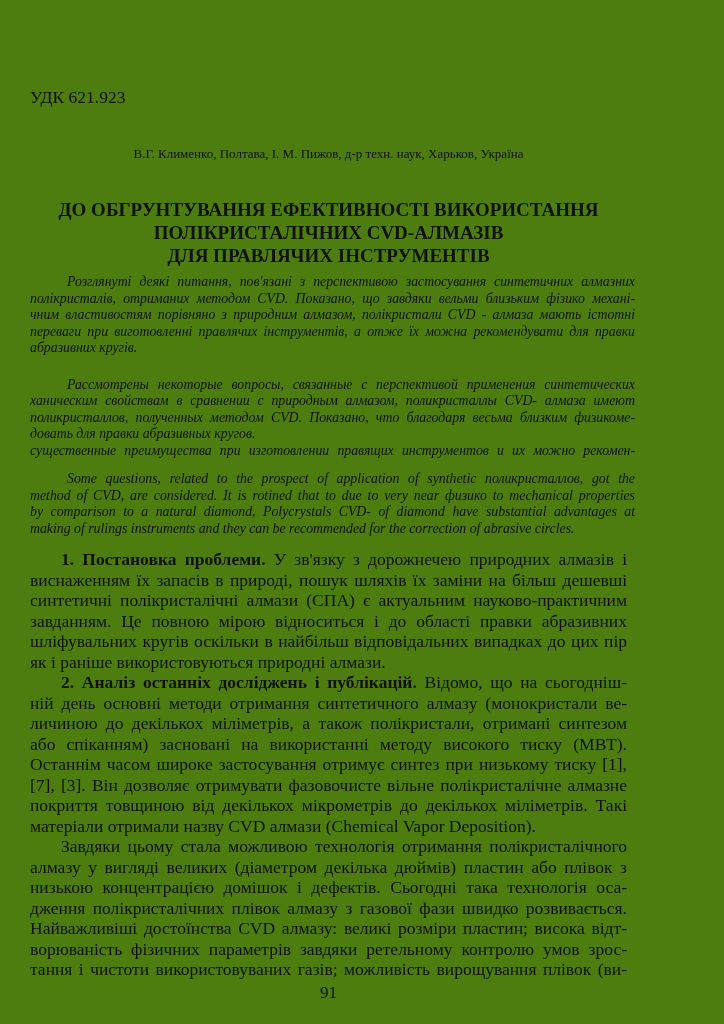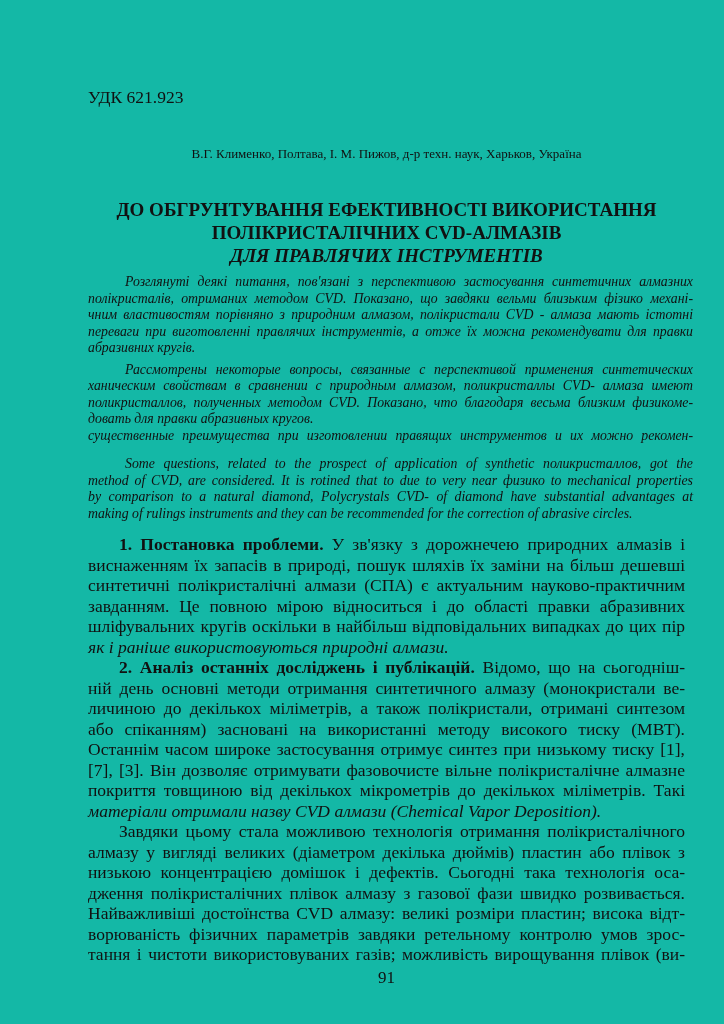--- a/index.html
+++ b/index.html
@@ -1,28 +1,28 @@
 <!DOCTYPE html>
 <html><head>
 <meta charset="utf-8">
 <style>
   html,body{margin:0;padding:0;background:#e8e8e8;}
   .page{
     position:relative;
     width:724px;height:1024px;
-    background:#14b8a6;
+    background:#4d7c0f;
     color:#111;
     font-family:"Liberation Serif","DejaVu Serif",serif;
     overflow:hidden;
     box-sizing:border-box;
-    padding-left:88px;
+    padding-left:30px;
   }
   
   .ln{ text-align:justify; text-align-last:justify; }
-  .ln.last{ text-align-last:left;font-style:italic; }
+  .ln.last{ text-align-last:left; }
   .ln.first{ text-indent:37px; }
   .udk{
     margin-top:86px;
     font-size:17.5px; line-height:22px;
     width:597px;
   }
   .authors{
     margin-top:35px;
     font-size:13px; line-height:22px;
     width:597px;
@@ -34,21 +34,21 @@
     font-size:19px; line-height:23px;
     width:597px;
   }
   .title .ln{ text-align:center; text-align-last:center; text-indent:0; }
   .abstract{
     font-style:italic;
     font-size:13.8px; line-height:16.5px;
     width:605px;
   }
   .abstract-1{ margin-top:7px; }
-  .abstract-2{ margin-top:5px; }
+  .abstract-2{ margin-top:20px; }
   .abstract-3{ margin-top:12px; }
   .body-text{
     margin-top:12px;
     font-size:17.5px; line-height:20.5px;
     width:597px;
   }
   .para .ln.pfirst{ text-indent:31px; text-align:justify; text-align-last:justify; }
   .pagenum{
     margin-top:3px;
     width:597px;

